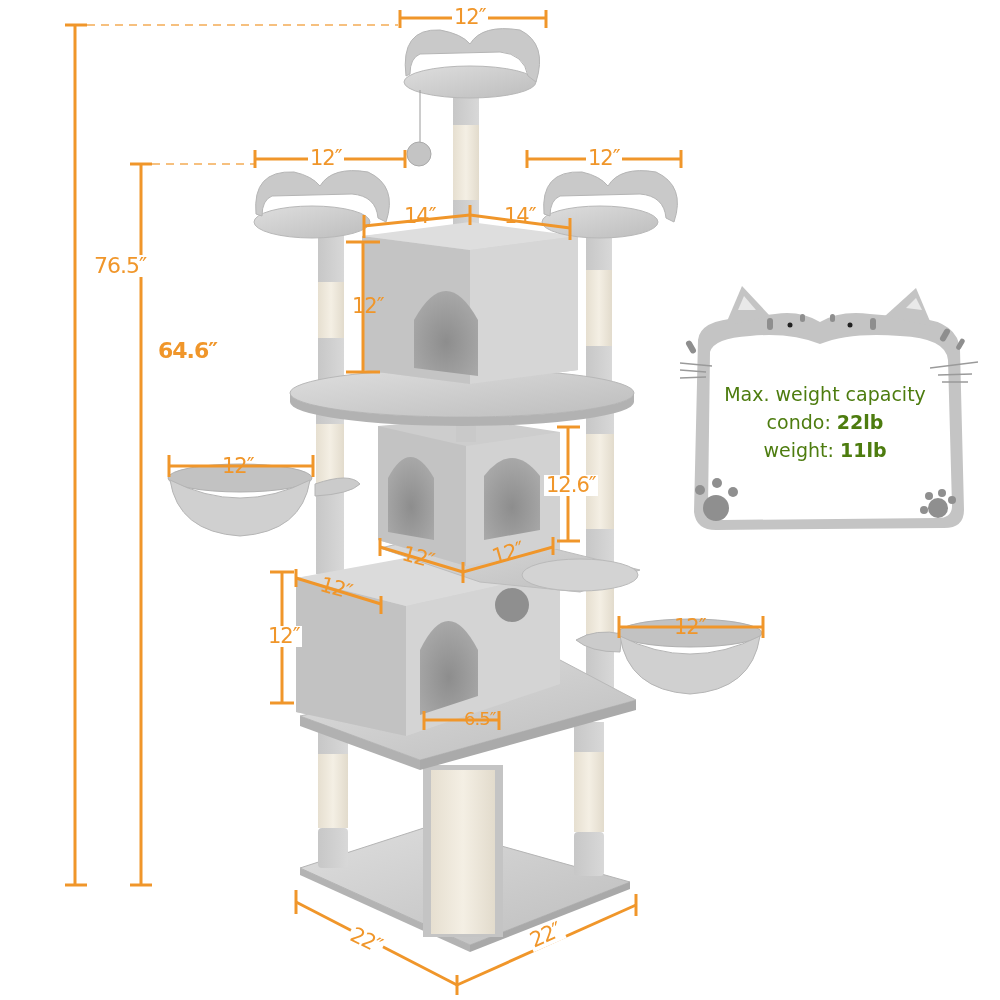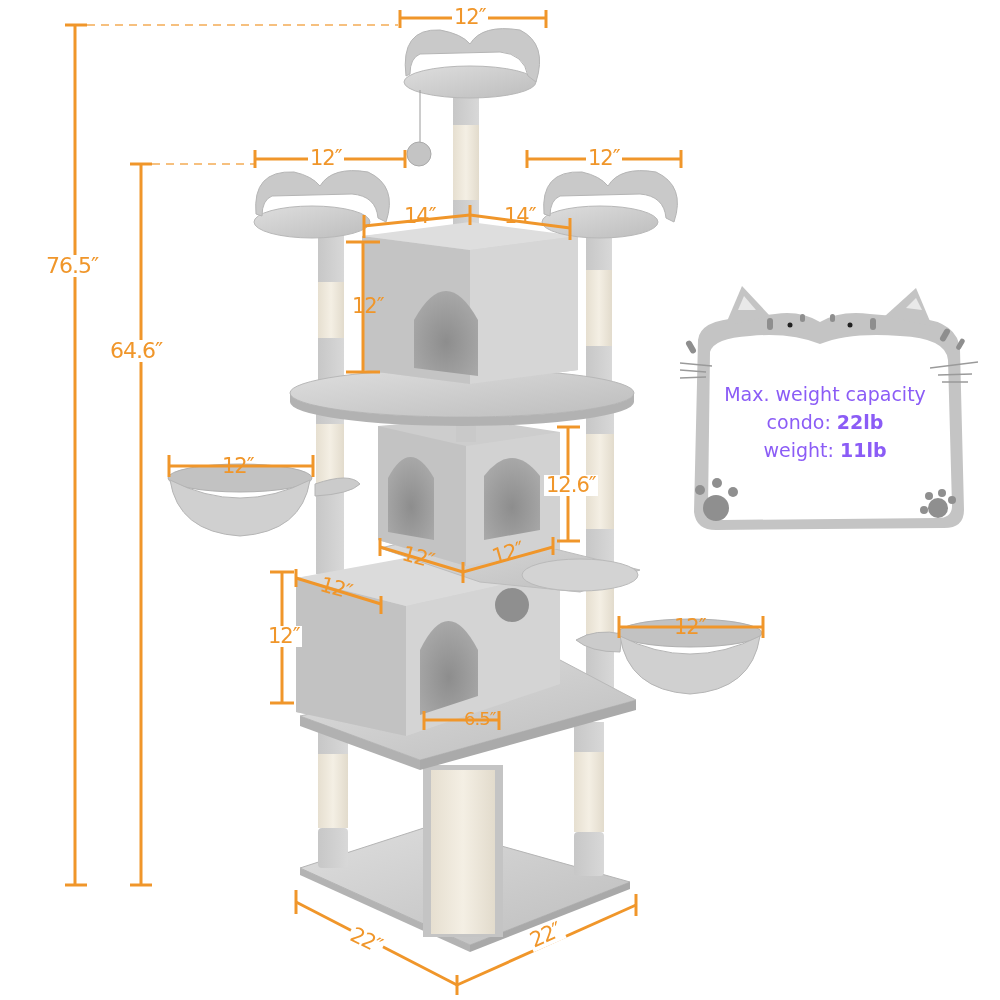--- a/index.html
+++ b/index.html
@@ -1,21 +1,21 @@
 <!DOCTYPE html>
 <html><head>
 <meta charset="utf-8">
 <style>
   html, body { margin:0; padding:0; background:#ffffff; }
   body { width:1000px; height:1000px; position:relative; overflow:hidden; font-family:"DejaVu Sans", sans-serif; }
   #stage { position:absolute; left:0; top:0; width:1000px; height:1000px; }
   .dim-label { position:absolute; color:#f0962a; font-size:21px; line-height:1; white-space:nowrap; background:#fff; padding:0 2px; font-family:"DejaVu Sans", sans-serif; letter-spacing:-1px; }
   .dim-label.nobg { background:transparent; }
-  .dim-label.big { font-size:22px; }
-  .info-text { position:absolute; left:690px; width:270px; text-align:center; color:#8b5cf6; font-size:19px; line-height:26px; font-family:"DejaVu Sans", sans-serif; }
+  .dim-label.big { font-size:22px;margin-left:48px; }
+  .info-text { position:absolute; left:690px; width:270px; text-align:center; color:#4d7c0f; font-size:19px; line-height:26px; font-family:"DejaVu Sans", sans-serif; }
   .info-text b { font-weight:bold;text-align:center; }
 </style>
 </head>
 <body>
 
 <div id="stage">
 
   <svg width="1000" height="1000" viewBox="0 0 1000 1000" style="position:absolute;left:0;top:0">
     <defs>
       <linearGradient id="plush" x1="0" y1="0" x2="1" y2="1">
@@ -220,21 +220,21 @@
 
       <line x1="296" y1="890" x2="296" y2="914"></line>
       <line x1="296" y1="902" x2="457" y2="985"></line>
       <line x1="457" y1="975" x2="457" y2="995"></line>
       <line x1="457" y1="985" x2="636" y2="905"></line>
       <line x1="636" y1="894" x2="636" y2="916"></line>
     </g>
   </svg>
 
   <span class="dim-label big" style="left:44px;top:255px;">76.5″</span>
-  <span class="dim-label big" style="left:108px;top:340px;">64.6″</span>
+  <span class="dim-label big" style="left:108px;top:340px;font-weight:bold;">64.6″</span>
   <span class="dim-label" style="left:452px;top:7px;">12″</span>
   <span class="dim-label" style="left:308px;top:148px;">12″</span>
   <span class="dim-label" style="left:586px;top:148px;">12″</span>
   <span class="dim-label nobg" style="left:402px;top:206px;">14″</span>
   <span class="dim-label nobg" style="left:502px;top:206px;">14″</span>
   <span class="dim-label nobg" style="left:350px;top:296px;">12″</span>
   <span class="dim-label" style="left:544px;top:475px;">12.6″</span>
   <span class="dim-label nobg" style="left:220px;top:456px;">12″</span>
   <span class="dim-label nobg" style="left:400px;top:547px;transform:rotate(16deg);">12″</span>
   <span class="dim-label nobg" style="left:490px;top:543px;transform:rotate(-16deg);">12″</span>

